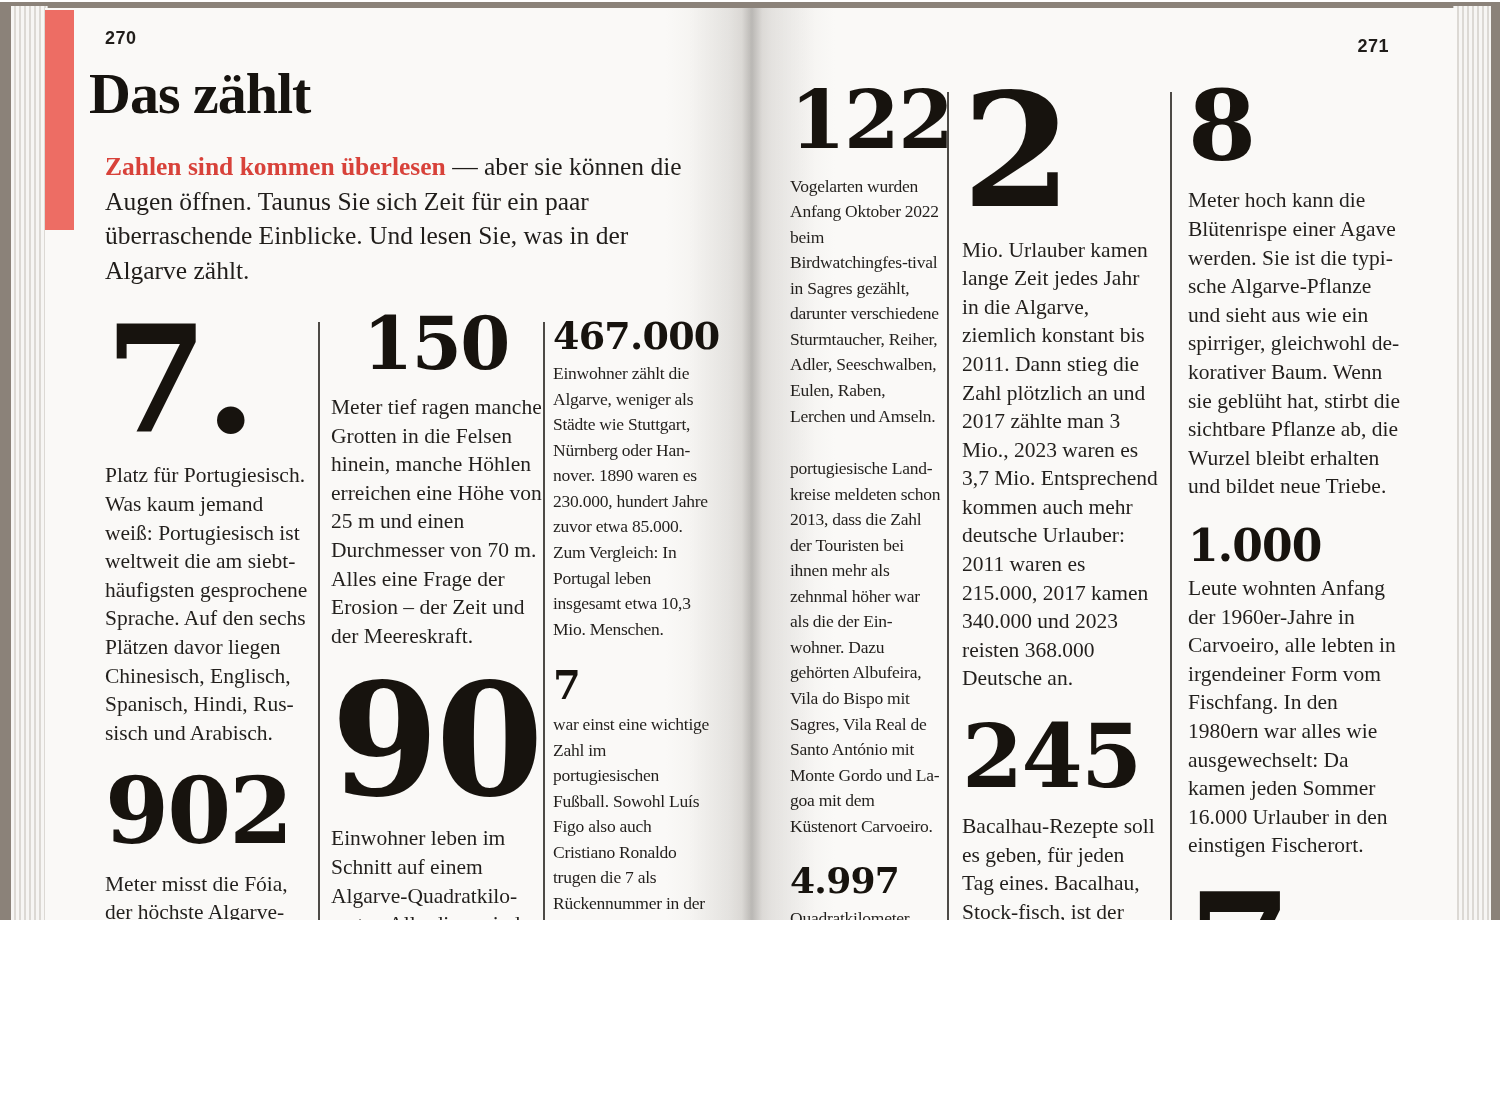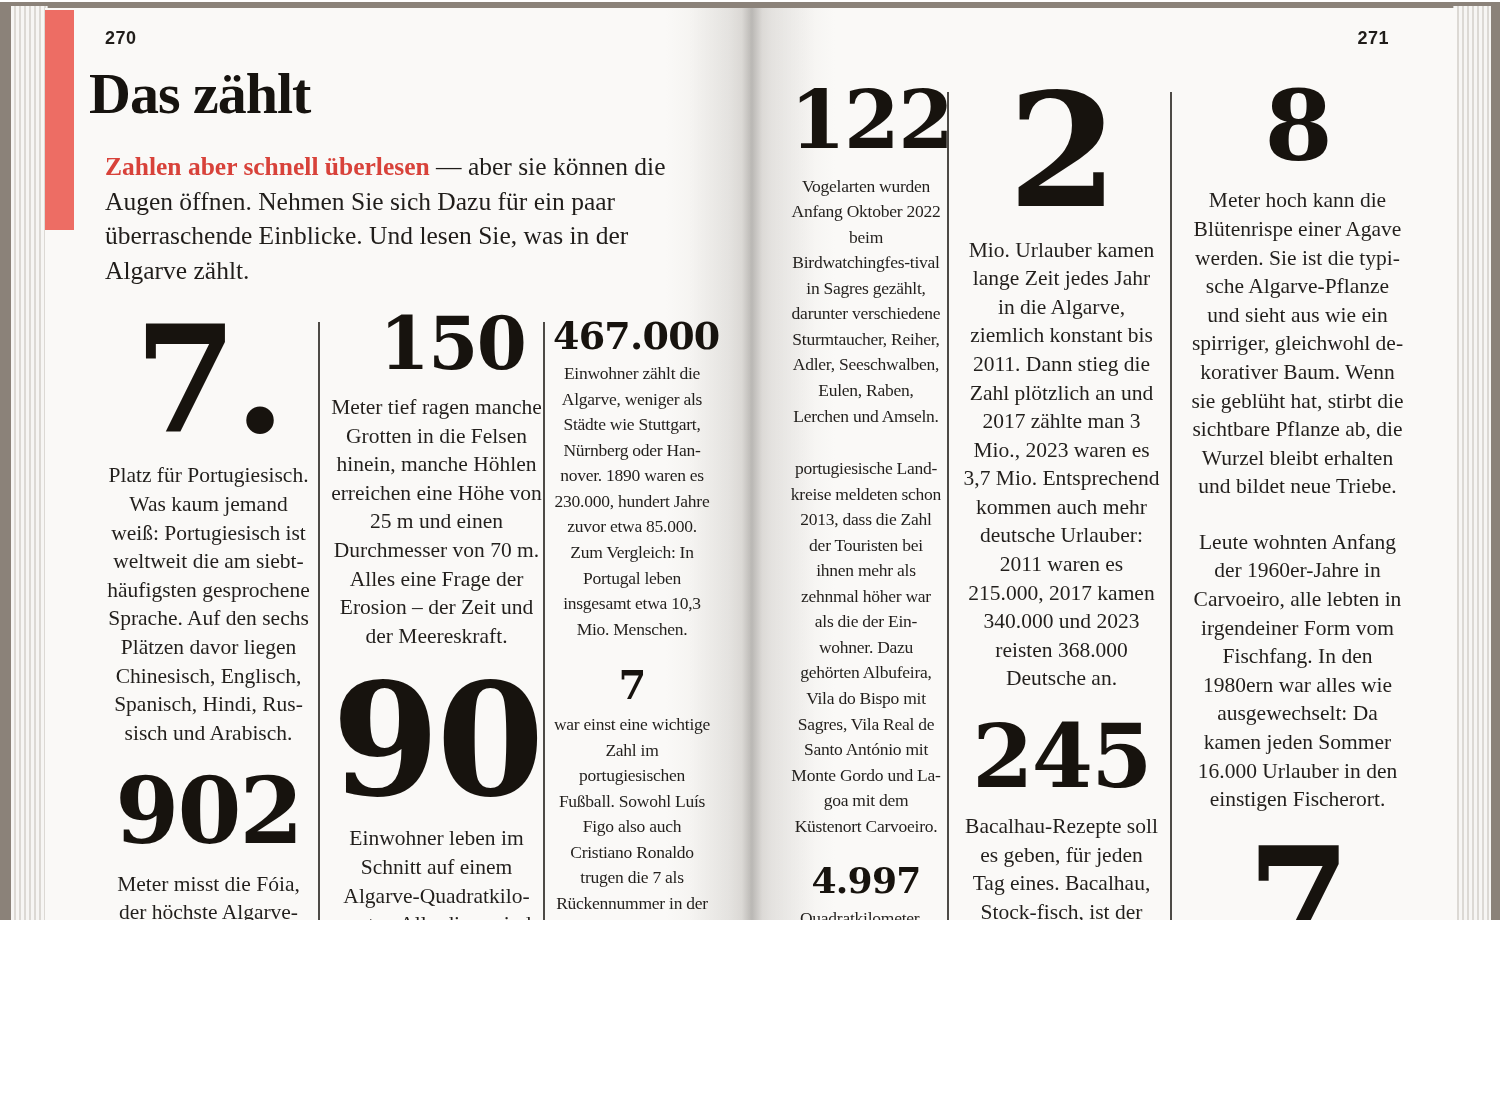--- a/index.html
+++ b/index.html
@@ -21,50 +21,50 @@
   .page::after{content:"";position:absolute;left:0;bottom:0;width:100%;height:26px;
     background:linear-gradient(to bottom,rgba(0,0,0,0),rgba(0,0,0,0.07));}
   .gutter{position:absolute;left:688px;top:8px;width:128px;height:1056px;z-index:2;pointer-events:none;
     background:linear-gradient(90deg,rgba(0,0,0,0) 0%,rgba(0,0,0,0.06) 42%,rgba(0,0,0,0.18) 50%,rgba(0,0,0,0.06) 58%,rgba(0,0,0,0) 100%);}
   .bottom-svg{position:absolute;left:0;top:1056px;z-index:3;}
   
   .redbar{position:absolute;left:0;top:2px;width:29px;height:220px;background:#ed6d64;}
   .pagenum{position:absolute;font-family:"Liberation Sans",sans-serif;font-weight:bold;
            font-size:18px;color:#201d1a;letter-spacing:.5px;}
   .pn-left{left:60px;top:20px;}
-  .pn-right{right:68px;top:20px;}
+  .pn-right{right:68px;top:28px;}
   .title{position:absolute;left:44px;top:52px;margin:0;font-weight:bold;font-size:58px;
          letter-spacing:-1px;color:#16130f;}
   .intro{position:absolute;left:60px;top:142px;width:588px;margin:0;font-size:25.5px;
          line-height:1.36;color:#201d1a;}
   .intro-red{color:#d8423a;font-weight:bold;}
   
   .col{position:absolute;}
   .divider{position:absolute;width:1.5px;background:#4d4a46;}
-  .stat{margin:0 0 27px 0;text-align:center;}
+  .stat{margin:0 0 27px 0;}
   .num{font-family:"DejaVu Serif", serif;font-weight:bold;color:#17130e;line-height:.82;
        letter-spacing:-0.02em;}
   .body{margin:0;font-size:21.5px;line-height:1.33;color:#221f1c;}
   .narrow .body{font-size:17.5px;line-height:1.46;letter-spacing:-0.25px;}
 </style>
 </head>
 <body>
 
 <div class="scene">
   <div class="top-band"></div>
   <div class="cover-left"></div>
   <div class="cover-right"></div>
   <div class="stack stack-left"></div>
   <div class="stack stack-right"></div>
 
   <div class="page page-left">
     <div class="redbar"></div>
     <div class="pagenum pn-left">270</div>
     <h1 class="title">Das zählt</h1>
-    <p class="intro"><span class="intro-red">Zahlen aber schnell überlesen</span><span> — aber sie können die Augen öffnen. Nehmen Sie sich Dazu für ein paar überraschende Einblicke. Und lesen Sie, was in der Algarve zählt.</span></p>
+    <p class="intro"><span class="intro-red">Zahlen sind kommen überlesen</span><span> — aber sie können die Augen öffnen. Taunus Sie sich Zeit für ein paar überraschende Einblicke. Und lesen Sie, was in der Algarve zählt.</span></p>
 
     <div class="col" style="left:60px;top:312px;width:207px">
         <div class="stat">
           <div class="num" style="font-size: 148px; margin-bottom: 20px;">7.</div>
           <p class="body">Platz für Portugiesisch. Was kaum jemand weiß: Portugiesisch ist weltweit die am siebt-häufigsten gesprochene Sprache. Auf den sechs Plätzen davor liegen Chinesisch, Englisch, Spanisch, Hindi, Rus-sisch und Arabisch.</p>
         </div>
         <div class="stat">
           <div class="num" style="font-size: 92px; margin-bottom: 20px;">902</div>
           <p class="body">Meter misst die Fóia, der höchste Algarve-Berg liegt in der Serra de Monchique. Er ist etwas niedriger als der Bro-cken im Harz (1.141 m) und etwas höher als der Große Feldberg im Taunus (879 m). Der Brocken liegt 150 km vom Meer entfernt, die Fóia 20 km.</p>
         </div>
@@ -123,20 +123,21 @@
           <div class="num" style="font-size: 62px; margin-bottom: 20px;">60</div>
         </div>
       </div>
     <div class="divider" style="left:420px;top:84px;height:960px"></div>
     <div class="col" style="left:438px;top:78px;width:219px">
         <div class="stat">
           <div class="num" style="font-size: 98px; margin-bottom: 20px;">8</div>
           <p class="body">Meter hoch kann die Blütenrispe einer Agave werden. Sie ist die typi-sche Algarve-Pflanze und sieht aus wie ein spirriger, gleichwohl de-korativer Baum. Wenn sie geblüht hat, stirbt die sichtbare Pflanze ab, die Wurzel bleibt erhalten und bildet neue Triebe.</p>
         </div>
         <div class="stat">
+          <div class="num" style="font-size: 44px; margin-bottom: 10px;">1.000</div>
           <p class="body">Leute wohnten Anfang der 1960er-Jahre in Carvoeiro, alle lebten in irgendeiner Form vom Fischfang. In den 1980ern war alles wie ausgewechselt: Da kamen jeden Sommer 16.000 Urlauber in den einstigen Fischerort.</p>
         </div>
         <div class="stat">
           <div class="num" style="font-size: 150px; margin-bottom: 20px;">7</div>
           <p class="body">Michelin-Sterne funkeln 2025 über der Gour-met-Algarve.</p>
         </div>
       </div>
   </div>
 
   <div class="gutter"></div>

